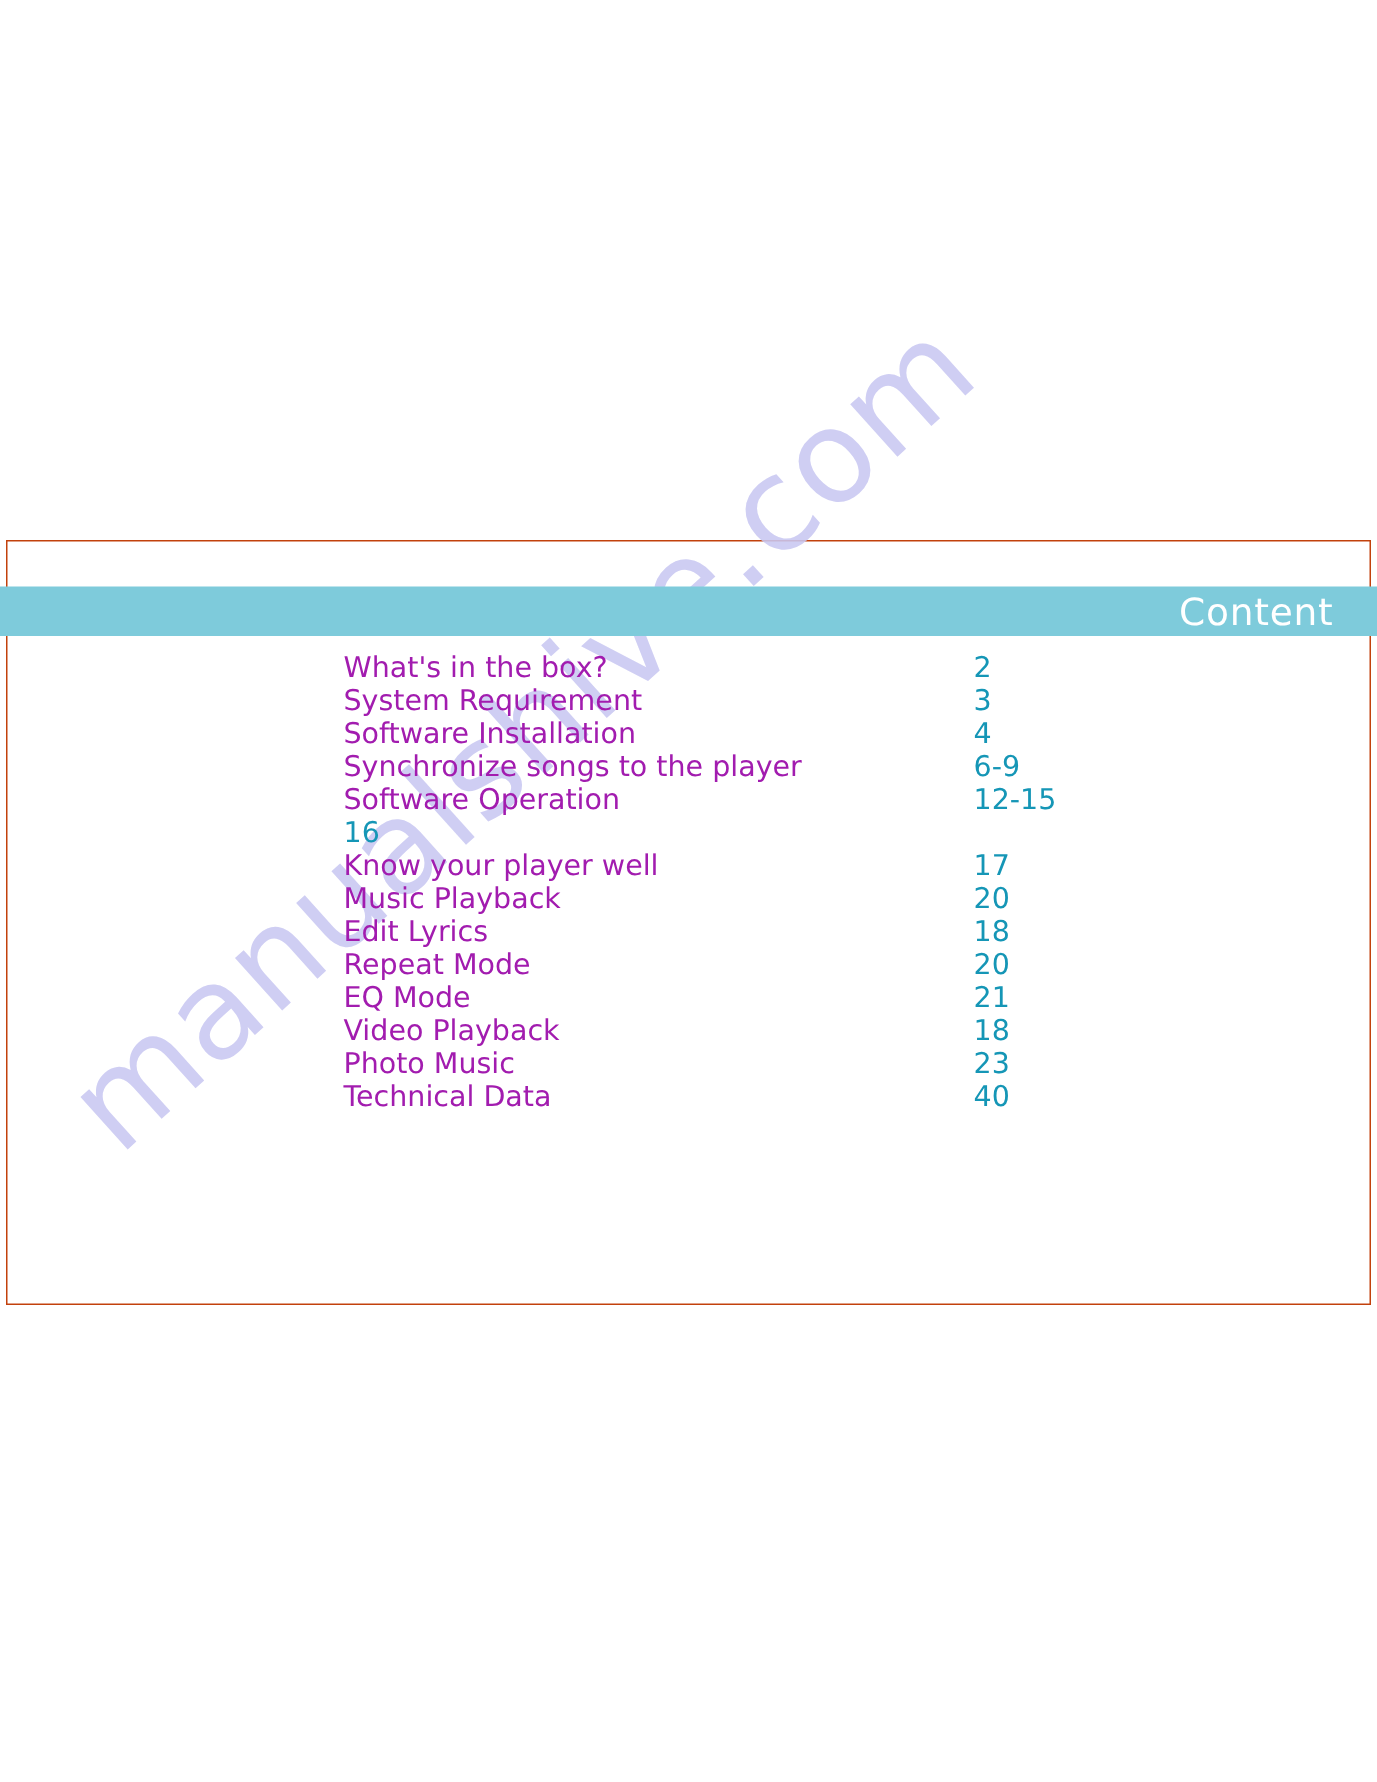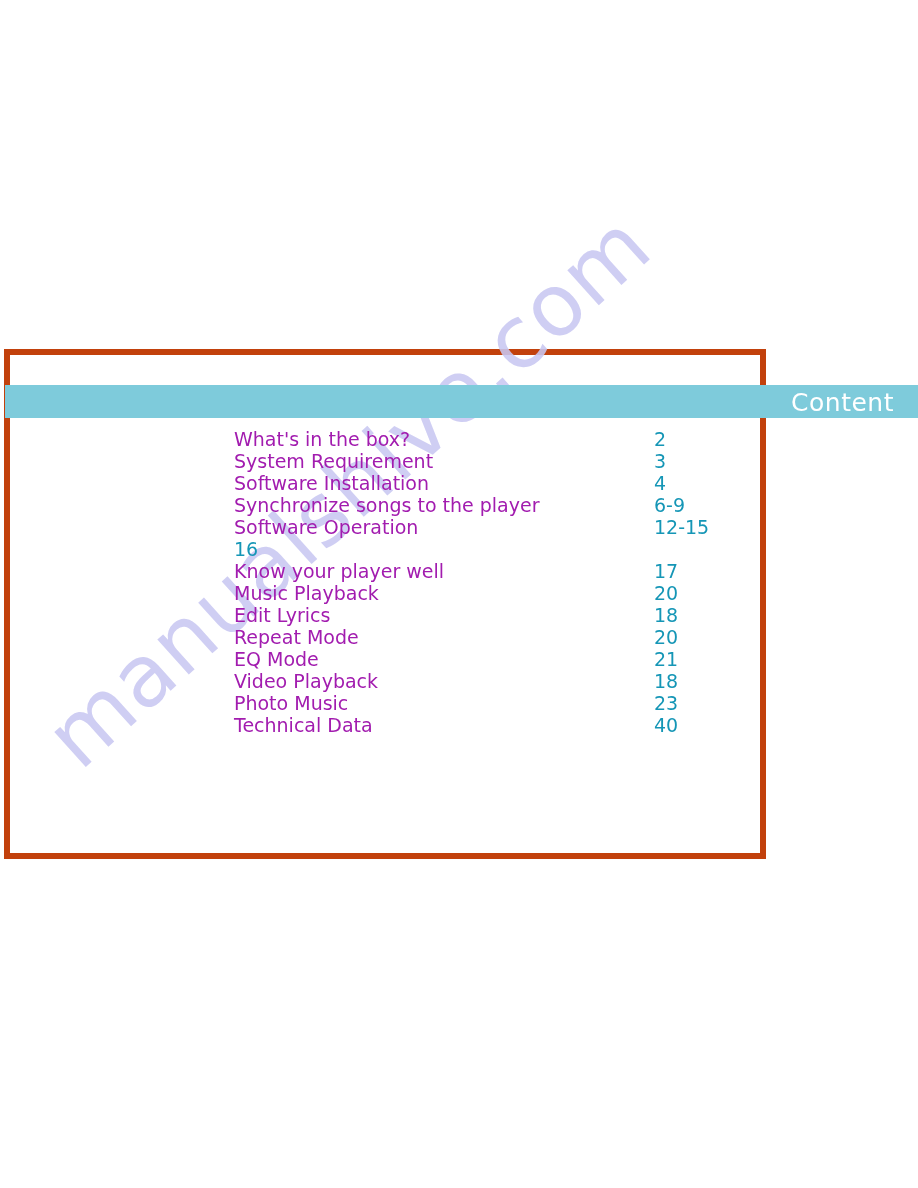--- a/index.html
+++ b/index.html
@@ -12,24 +12,24 @@
     height: 1188px;
     font-family: "Liberation Sans", sans-serif;
     position: relative;
     overflow: hidden;
   }
 
   
   #page-sheet {
     position: absolute;
     left: 4px;
-    top: 349px;
-    width: 762px;
+    top: 360px;
+    width: 910px;
     height: 510px;
-    border: 6px solid #c2410c;
+    border: 1px solid #c2410c;
     background: #ffffff;
     box-sizing: border-box;
   }
 
   
   #watermark-layer {
     position: absolute;
     left: 0;
     top: 0;
     width: 918px;

